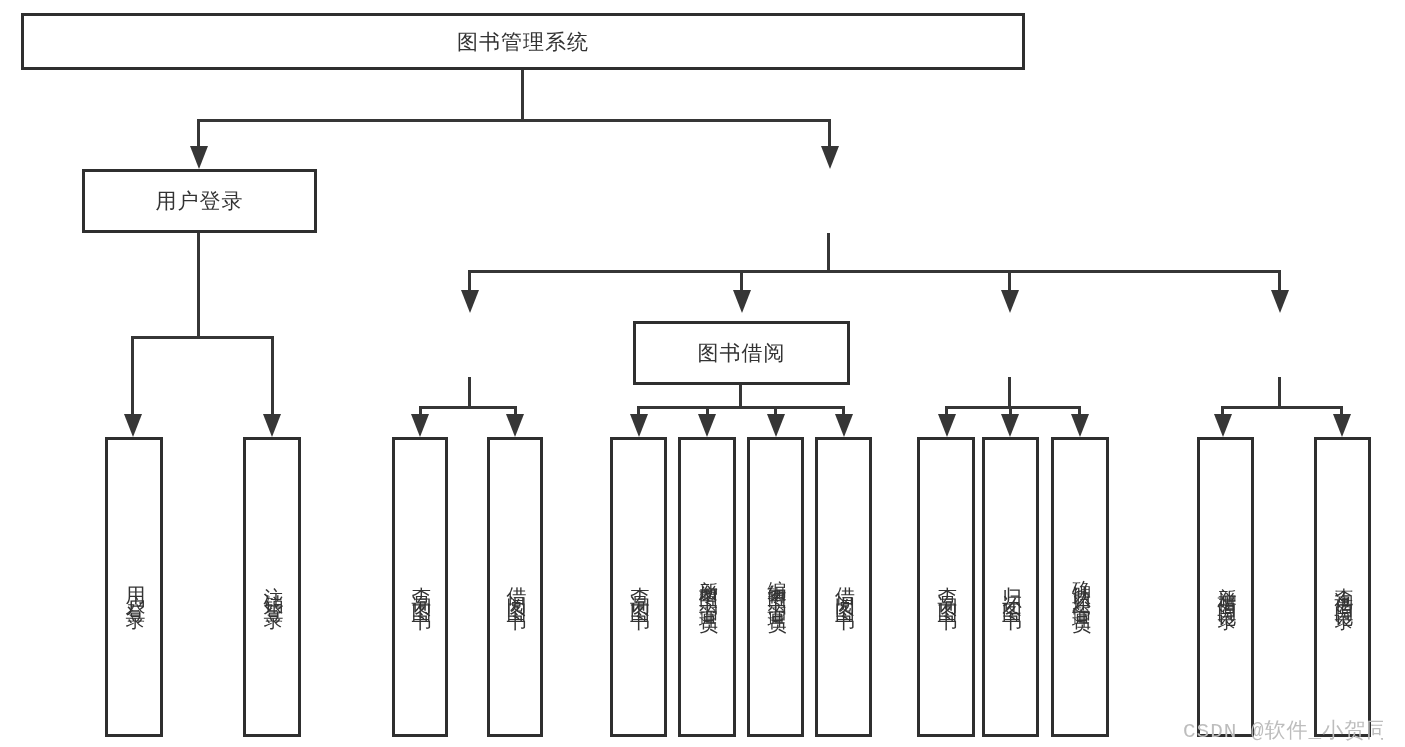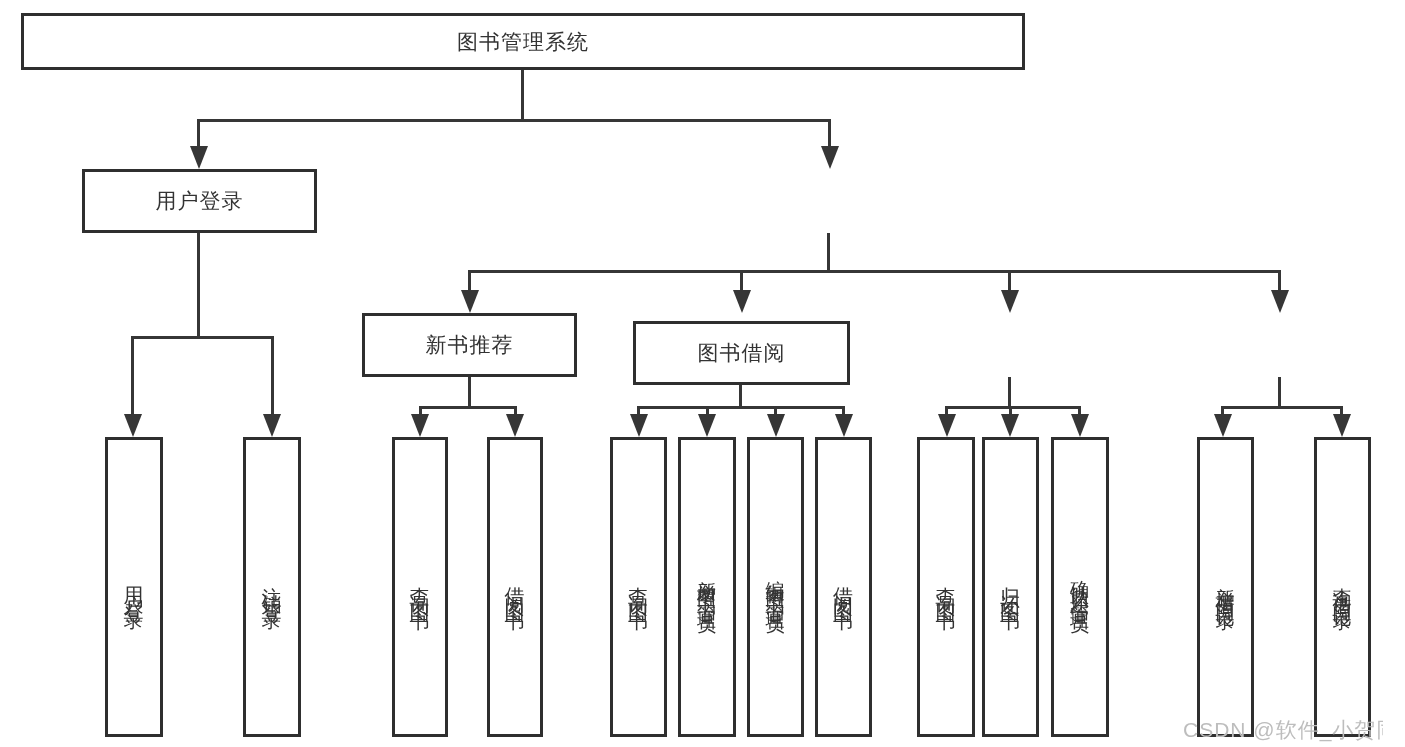--- a/index.html
+++ b/index.html
@@ -1,21 +1,21 @@
 <!DOCTYPE html>
 <html><head>
 <meta charset="utf-8">
 <style>
   html, body { margin: 0; padding: 0; background: #ffffff; }
   .stage {
     position: relative;
     width: 1383px;
     height: 747px;
     background: #ffffff;
-    font-family: Liberation Sans, sans-serif;
+    font-family: Liberation Mono, monospace;
     overflow: hidden;
   }
   .hbox {
     position: absolute;
     box-sizing: border-box;
     border: 3px solid #2f2f2f;
     background: #ffffff;
     display: flex;
     align-items: center;
     justify-content: center;
@@ -94,21 +94,20 @@
   <div class="ln" style="left:468px; top:270px; width:813px; height:3px;"></div>
   <div class="ln" style="left:468px; top:270px; width:3px; height:21px;"></div>
   <div class="ln" style="left:740px; top:270px; width:3px; height:21px;"></div>
   <div class="ln" style="left:1008px; top:270px; width:3px; height:21px;"></div>
   <div class="ln" style="left:1278px; top:270px; width:3px; height:21px;"></div>
   <div class="arrow" style="left:461px; top:290px;"></div>
   <div class="arrow" style="left:733px; top:290px;"></div>
   <div class="arrow" style="left:1001px; top:290px;"></div>
   <div class="arrow" style="left:1271px; top:290px;"></div>
 
-  <div class="hbox" style="left:362px; top:313px; width:215px; height:64px;">新书推荐</div>
   <div class="hbox" style="left:633px; top:321px; width:217px; height:64px;">图书借阅</div>
 
   <div class="ln" style="left:468px; top:377px; width:3px; height:32px;"></div>
   <div class="ln" style="left:419px; top:406px; width:98px; height:3px;"></div>
   <div class="ln" style="left:419px; top:406px; width:3px; height:11px;"></div>
   <div class="ln" style="left:514px; top:406px; width:3px; height:11px;"></div>
   <div class="arrow" style="left:411px; top:414px;"></div>
   <div class="arrow" style="left:506px; top:414px;"></div>
 
   <div class="ln" style="left:739px; top:377px; width:3px; height:32px;"></div>

